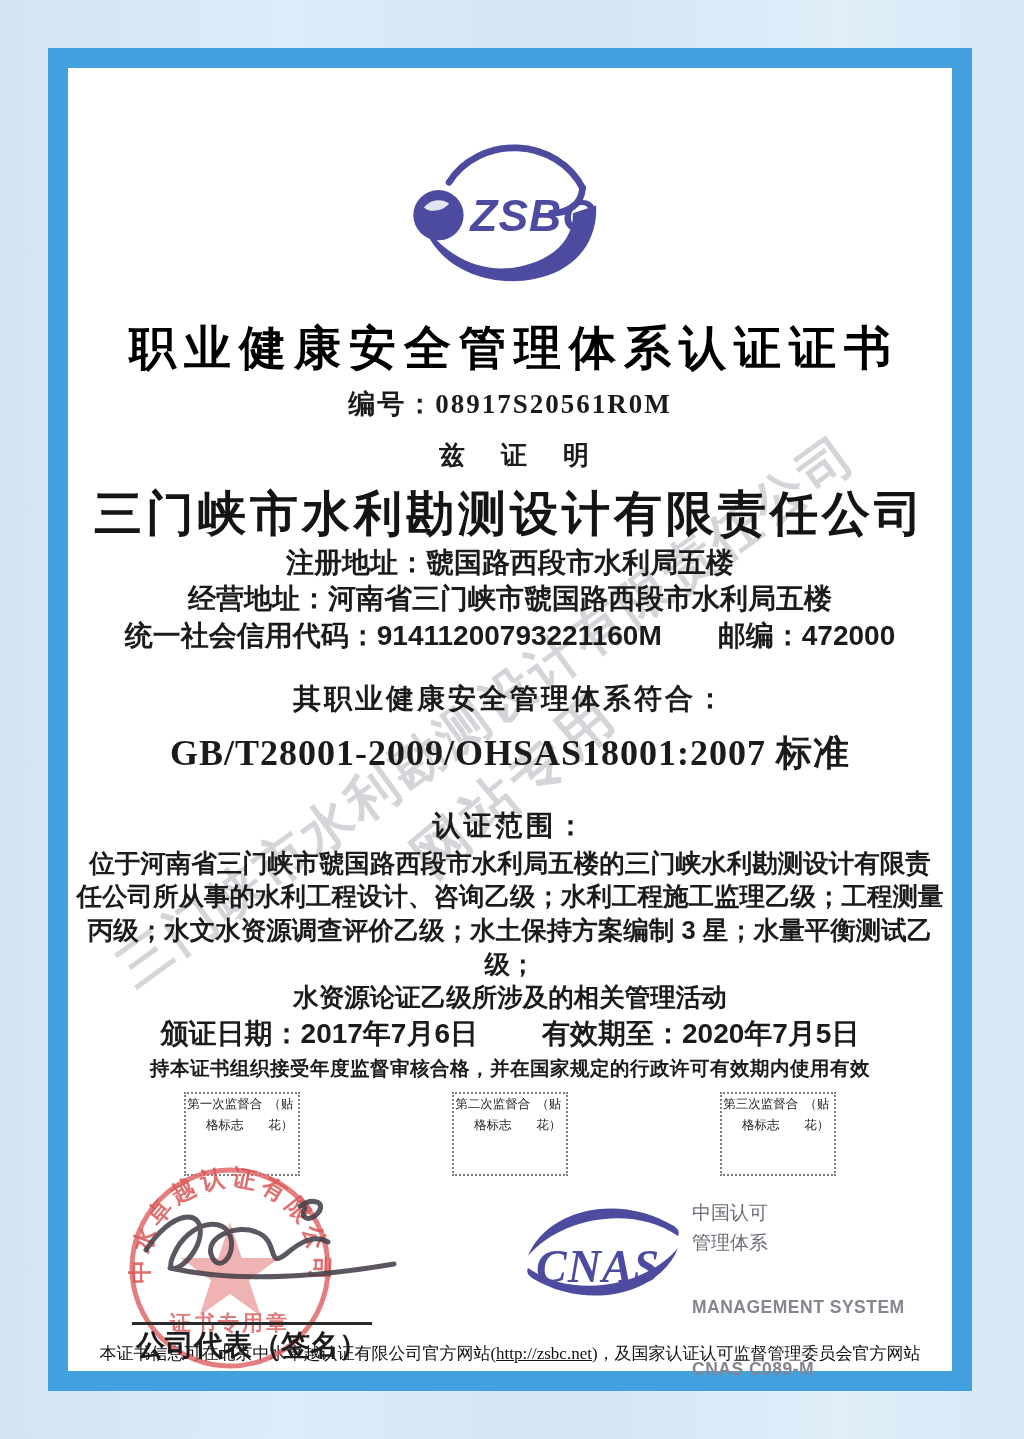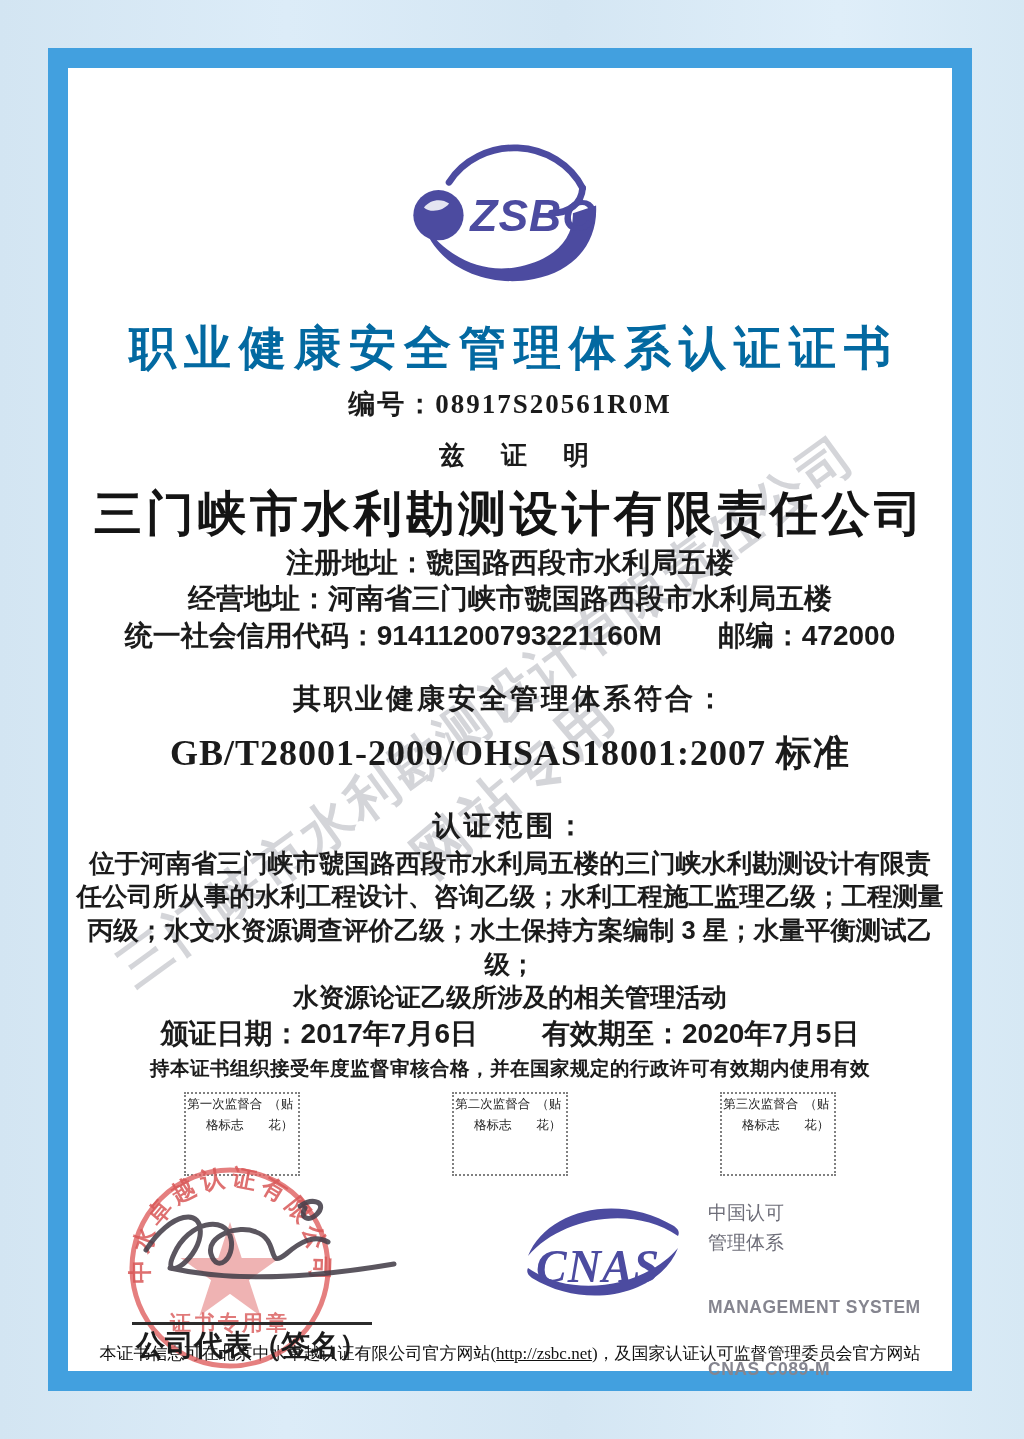--- a/index.html
+++ b/index.html
@@ -24,21 +24,21 @@
     color:rgba(125,128,140,0.33);
     transform-origin:0 0;
     font-family:"Liberation Sans",sans-serif;
     pointer-events:none;
   }
   .wm1 { left:36px; top:878px; font-size:52px; letter-spacing:4px; transform:rotate(-36deg); }
   .wm2 { left:328px; top:768px; font-size:56px; letter-spacing:6px; transform:rotate(-40deg); }
   
   .content { position:relative; z-index:2; height:100%; text-align:center; }
   .zsbc-logo { display:block; margin:64px auto 0; width:235px; height:176px; }
-  .title    { margin-top:12px; font-size:47px; font-weight:bold; letter-spacing:8px; padding-left:8px; line-height:1.2; color:#0369a1; }
+  .title    { margin-top:12px; font-size:47px; font-weight:bold; letter-spacing:8px; padding-left:8px; line-height:1.2; color:#000000; }
   .cert-no  { margin-top:10px; font-size:27px; font-weight:bold; font-family:"Liberation Serif","DejaVu Serif",serif; letter-spacing:2px; }
   .certify  { margin-top:16px; font-size:26px; font-weight:bold; font-family:"Liberation Serif","DejaVu Serif",serif; letter-spacing:36px; padding-left:44px; }
   .company  { margin-top:10px; font-size:48px; font-weight:bold; letter-spacing:4px; line-height:1.28; color:#141414; }
   .addr     { font-size:28px; font-weight:bold; line-height:1.3; }
   .addr .gap{ display:inline-block; width:56px; }
   .conform  { margin-top:26px; font-size:28px; font-weight:bold; letter-spacing:3px; }
   .standard { margin-top:12px; font-size:36px; font-weight:bold; font-family:"Liberation Serif","DejaVu Serif",serif; letter-spacing:1px; line-height:1.3; }
   .scope-label { margin-top:30px; font-size:28px; font-weight:bold; letter-spacing:3px; }
   .scope    { margin-top:2px; font-size:25.5px; font-weight:bold; line-height:1.32; }
   .dates    { font-size:28px; font-weight:bold; display:flex; justify-content:center; gap:64px; }
@@ -49,21 +49,21 @@
     display:flex; flex-direction:row; justify-content:center;
     font-size:12.5px; line-height:1.7; color:#222;
     font-family:"Liberation Serif","DejaVu Serif",serif;
   }
   .bottom   { position:relative; height:162px; }
   .seal     { position:absolute; left:56px; top:-14px; width:212px; height:212px; }
   .sig      { position:absolute; left:64px; top:16px; width:300px; height:122px; }
   .sig-line { position:absolute; left:64px; top:146px; width:240px; border-top:3px solid #2b2b2b; }
   .sig-label{ position:absolute; left:40px; top:150px; width:288px; font-size:29px; font-weight:bold; text-align:center; }
   .cnas     { position:absolute; left:454px; top:20px; width:162px; height:116px; }
-  .cnas-text{ position:absolute; left:640px; top:22px; text-align:left; }
+  .cnas-text{ position:absolute; left:624px; top:22px; text-align:left; }
   .cnas-text .zh { font-size:19px; line-height:1.6; color:#6d6d78; }
   .cnas-text .en { font-size:17.5px; line-height:1.6; font-weight:bold; color:#85858f; letter-spacing:0.5px;margin-top:34px; }
   .footer {
     margin-top:4px; font-size:17px; line-height:1.4; color:#111;
     font-family:"Liberation Serif","DejaVu Serif",serif;
     white-space:nowrap;
   }
   .footer .u { text-decoration:underline; }
 </style>
 </head>

